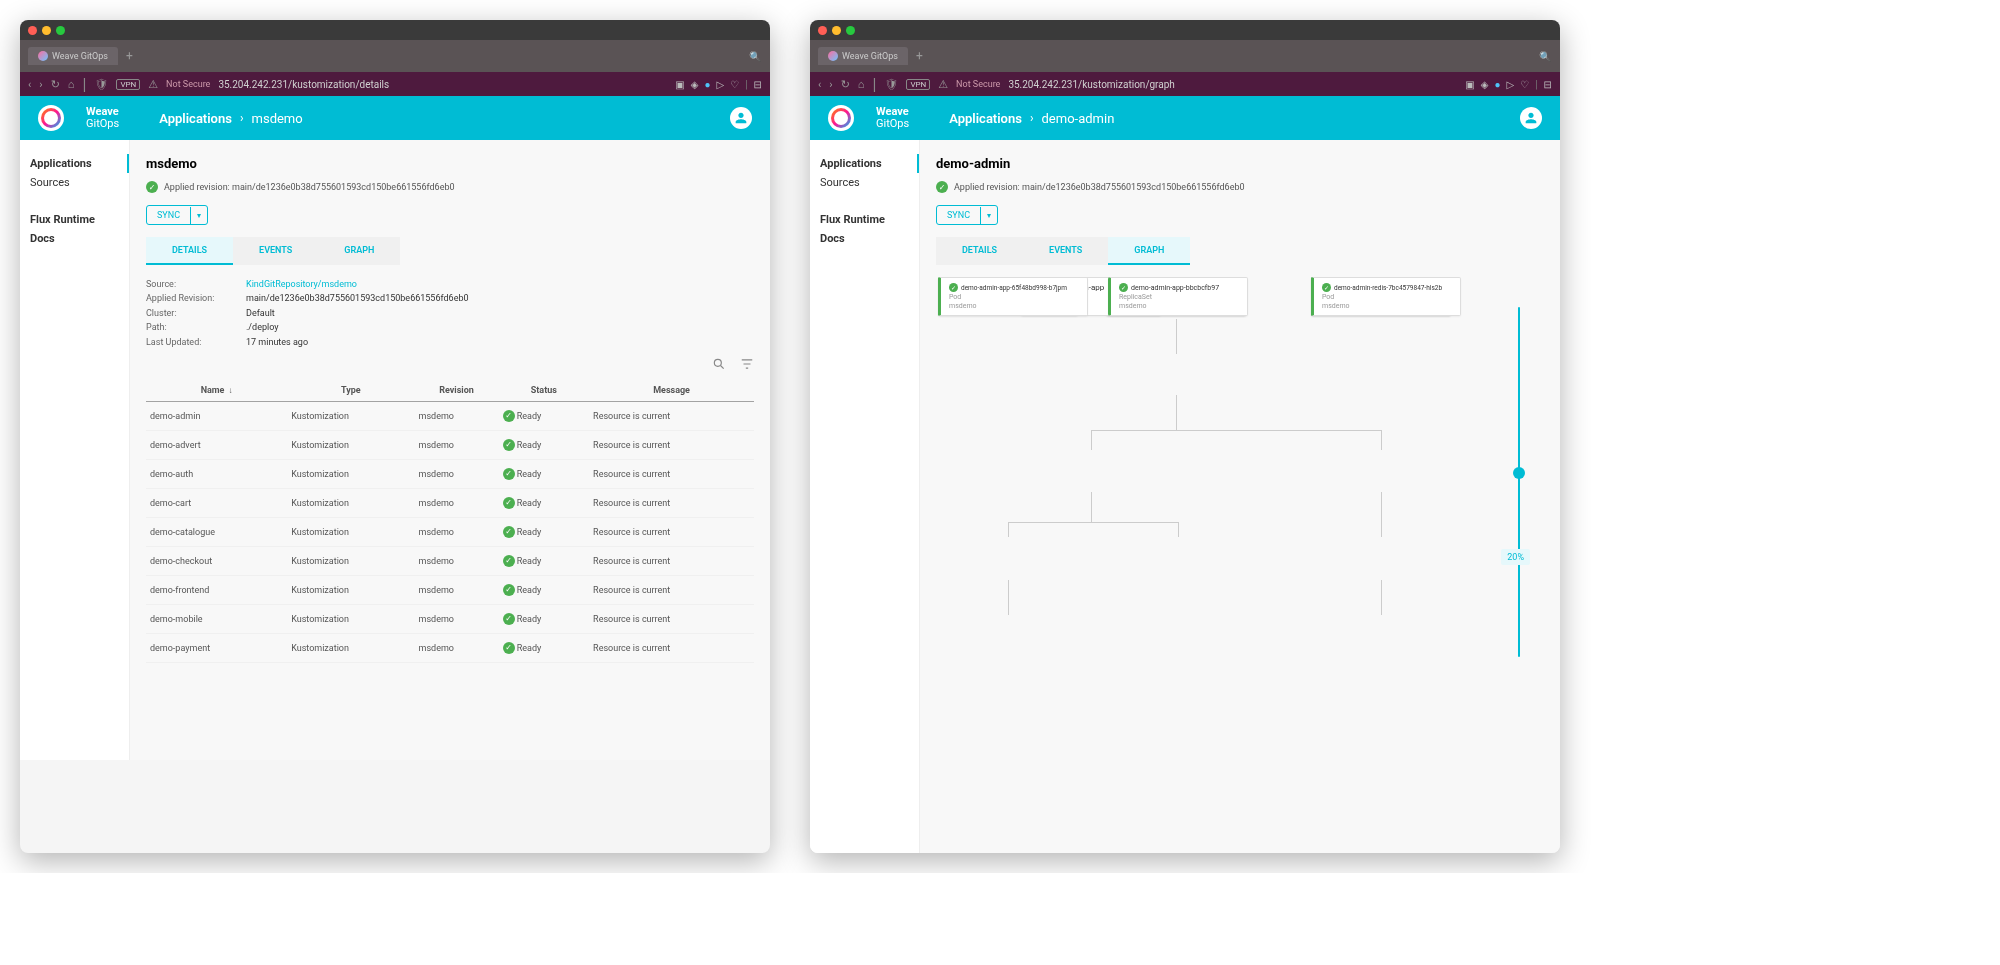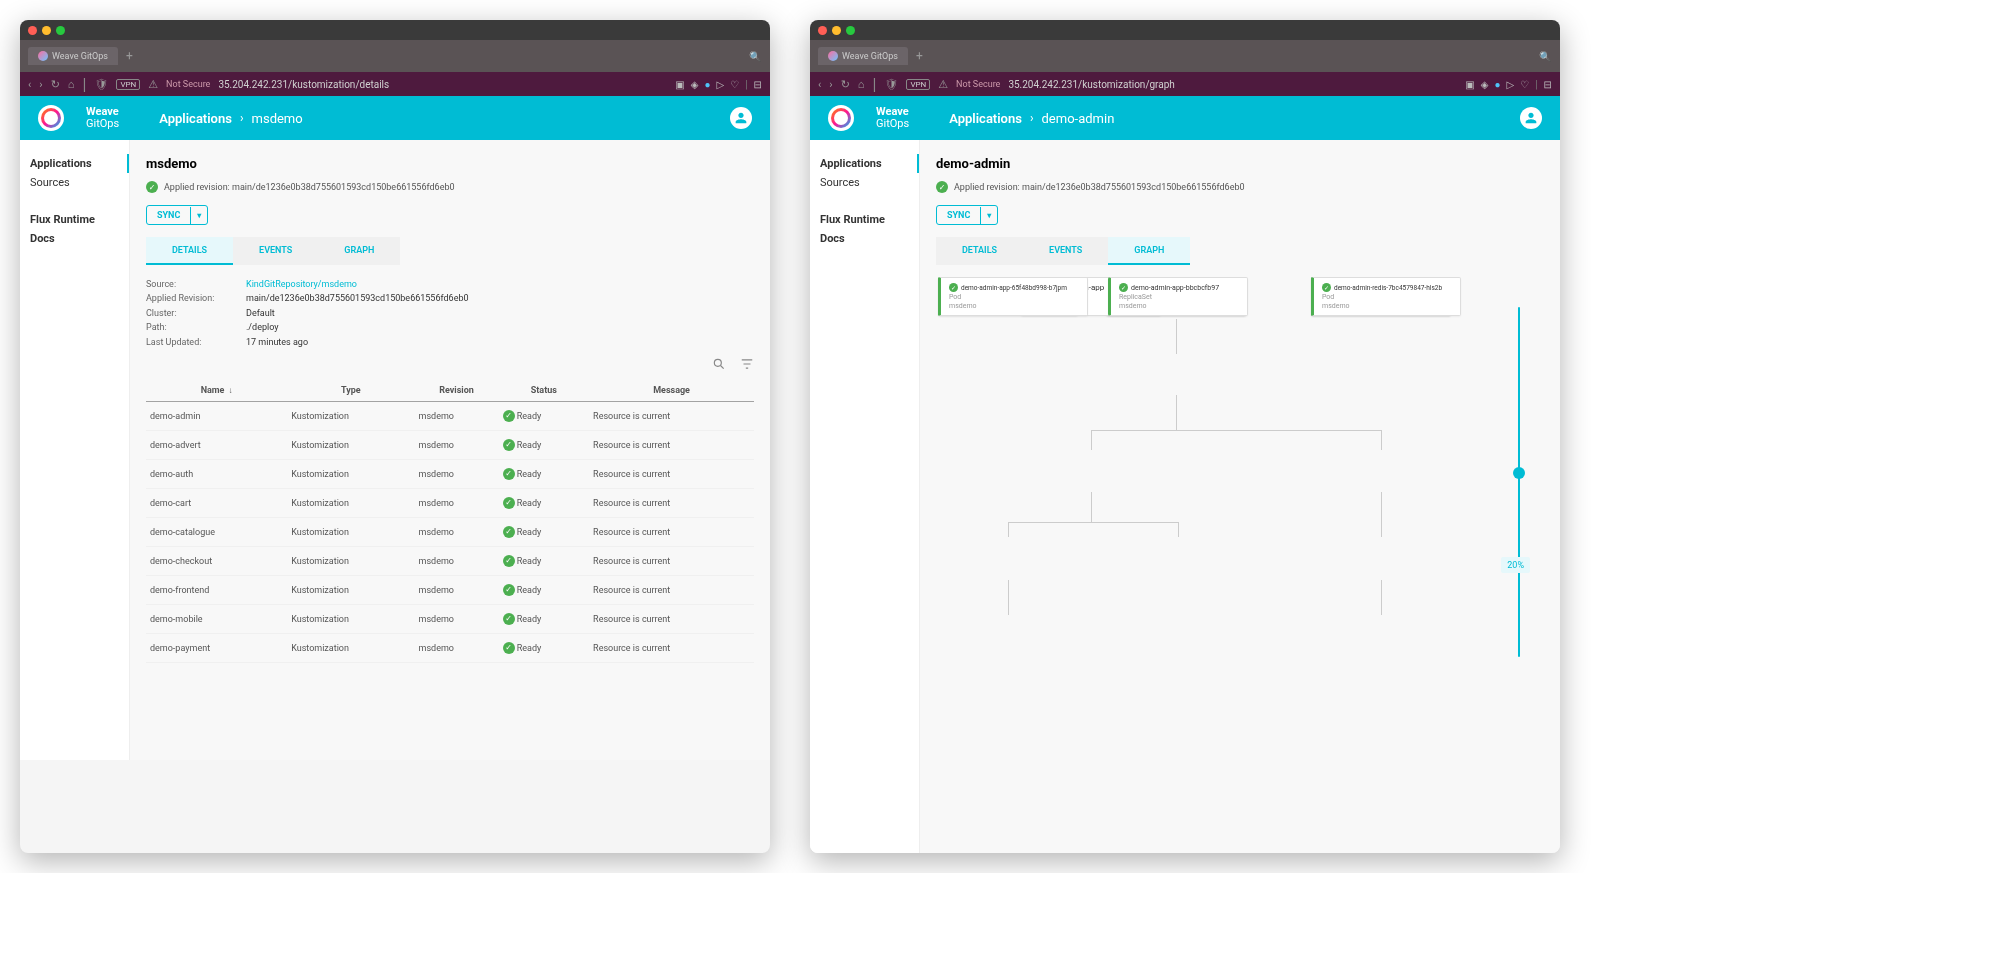--- a/index.html
+++ b/index.html
@@ -32,21 +32,21 @@
 .body{display:flex;min-height:620px;background:#f8f8f8}
 .sidebar{width:110px;background:#fff;padding:14px 0;font-size:11px;border-right:1px solid #eee}
 .side-item{padding:3px 10px;color:#333;cursor:pointer}
 .side-item.active{font-weight:700;border-right:2px solid #00bcd4}
 .side-gap{height:18px}
 .main{flex:1;padding:16px;position:relative}
 .page-title{font-size:13px;font-weight:700;margin-bottom:10px}
 .revision{display:flex;align-items:center;gap:6px;font-size:9px;color:#555;margin-bottom:10px}
 .check{width:12px;height:12px;border-radius:50%;background:#4caf50;display:inline-flex;align-items:center;justify-content:center;color:#fff;font-size:8px;flex-shrink:0}
 .sync-btn{display:inline-flex;align-items:center;border:1px solid #00bcd4;border-radius:3px;margin-bottom:12px}
-.sync-btn span{font-size:9px;color:#00bcd4;font-weight:700;padding:4px 10px}
+.sync-btn span{font-size:9px;color:#00bcd4;font-weight:400;padding:4px 10px}
 .sync-btn .drop{border-left:1px solid #00bcd4;padding:4px 6px;font-size:8px;color:#00bcd4}
 .tabs{display:flex;margin-bottom:12px}
 .tab-btn{padding:8px 26px;font-size:9px;font-weight:600;color:#00bcd4;cursor:pointer;background:#f0f0f0}
 .tab-btn.active{background:#e6f8fb;border-bottom:2px solid #00bcd4}
 .details{font-size:9px;color:#444;line-height:1.6}
 .detail-row{display:flex}
 .detail-row .k{width:100px;color:#666}
 .detail-row .v{color:#333}
 .detail-row .v.link{color:#00bcd4}
 .table-tools{display:flex;justify-content:flex-end;gap:14px;margin:8px 0;color:#888}
@@ -56,21 +56,21 @@
 .sort-arrow{font-size:8px;margin-left:4px}
 .graph-area{position:relative;height:560px;overflow:hidden}
 .node{position:absolute;background:#fff;border:1px solid #ddd;border-left:3px solid #4caf50;border-radius:2px;padding:5px 8px;width:140px;font-size:8px;color:#666;box-shadow:0 1px 2px rgba(0,0,0,0.05)}
 .node.root{border-left:3px solid #ccc}
 .node .nm{font-weight:400;color:#333;display:flex;align-items:center;gap:3px}
 .node .nm .check{width:9px;height:9px;font-size:6px}
 .node .sub{font-size:7px;color:#999;margin-top:1px}
 .line{position:absolute;background:#ccc}
 .slider-track{position:absolute;right:24px;top:30px;width:2px;height:350px;background:#00bcd4;border-radius:1px}
 .slider-thumb{position:absolute;right:19px;top:190px;width:12px;height:12px;border-radius:50%;background:#00bcd4}
-.zoom-label{position:absolute;right:14px;top:280px;background:#e6f8fb;color:#00bcd4;font-size:9px;padding:3px 6px;border-radius:2px}
+.zoom-label{position:absolute;right:14px;top:272px;background:#e6f8fb;color:#00bcd4;font-size:9px;padding:3px 6px;border-radius:2px}
 .search-glass{width:14px;height:14px}
 </style>
 </head>
 <body>
 
 <div class="window">
   <div class="titlebar">
     <span class="dot r"></span>
     <span class="dot y"></span>
     <span class="dot g"></span>

